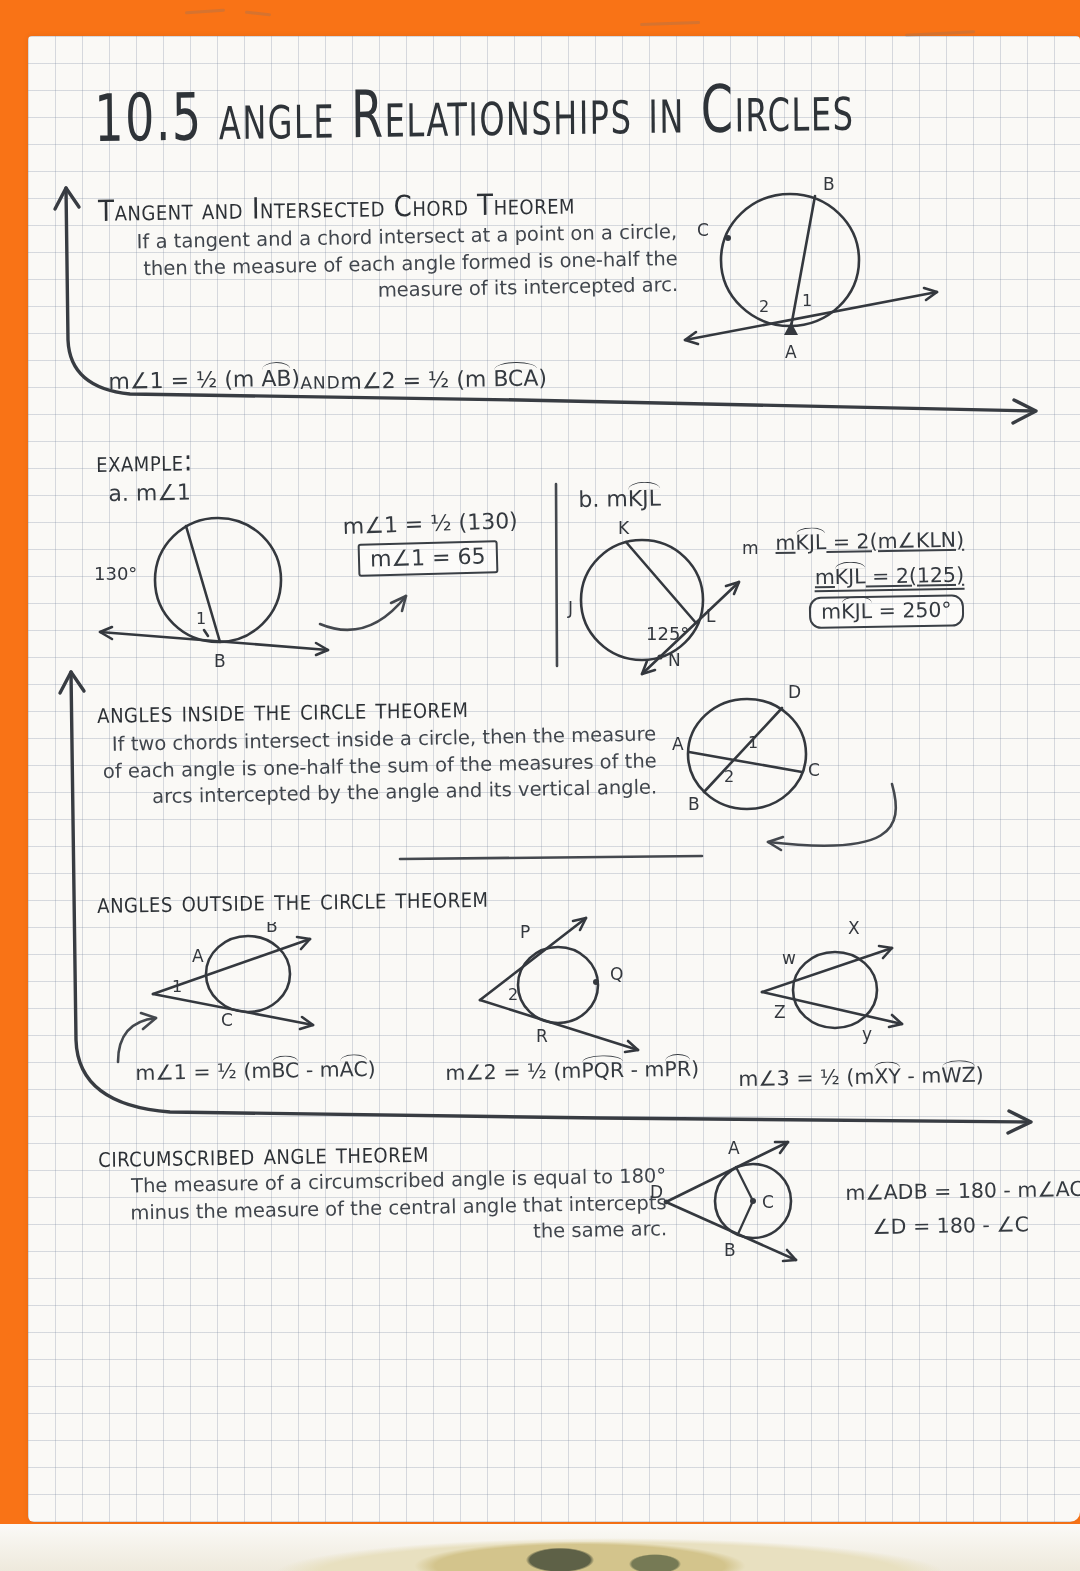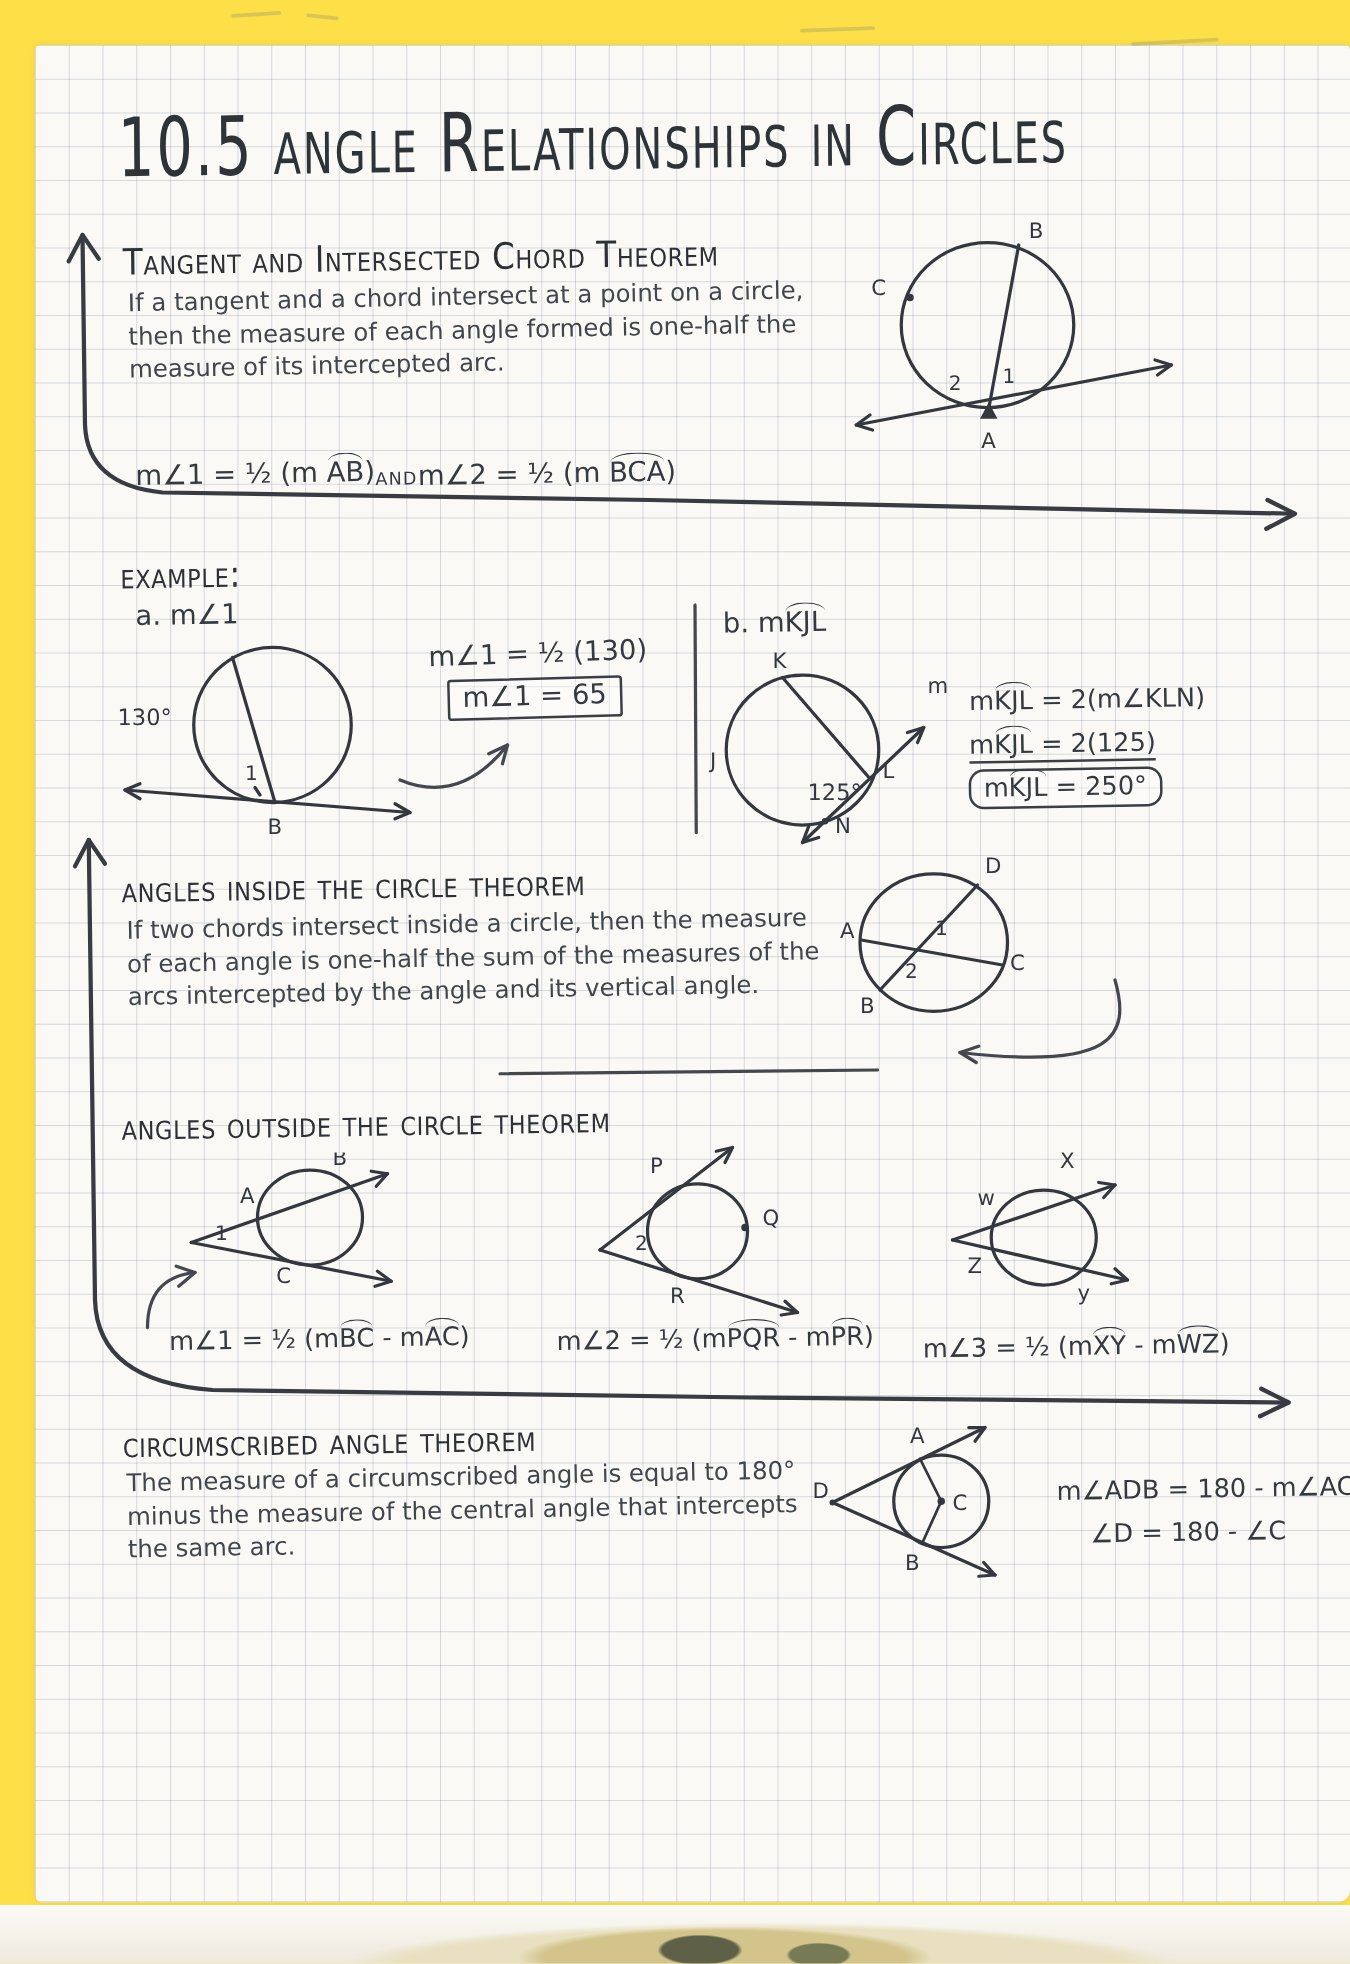--- a/index.html
+++ b/index.html
@@ -1,17 +1,17 @@
 <!DOCTYPE html>
 <html><head>
 <meta charset="utf-8">
 <style>
   html,body{margin:0;padding:0;background:#ffffff;}
   #page{position:relative;width:1080px;height:1571px;overflow:hidden;
-        font-family:"DejaVu Sans",sans-serif;color:#3c4147;background:#fde047;}
+        font-family:"DejaVu Sans",sans-serif;color:#3c4147;background:#f97316;text-align:right;}
   .paper{position:absolute;left:28px;top:36px;width:1052px;height:1486px;
         background-color:#faf9f6;
         background-image:
           linear-gradient(to right, rgba(128,140,163,0.30) 1px, transparent 1px),
           linear-gradient(to bottom, rgba(128,140,163,0.30) 1px, transparent 1px);
         background-size:27px 27px;
         box-shadow:0 0 6px rgba(0,0,0,0.08);
         border-radius:4px 4px 10px 6px;}
   .bottom-strip{position:absolute;left:0;top:1524px;width:1080px;height:47px;
         background:
@@ -35,21 +35,21 @@
         border-top:1.8px solid currentColor;
         border-radius:50% 50% 0 0 / 100% 100% 0 0;}
   .answer-box{border:2.2px solid #3a3f45;padding:1px 10px 3px 10px;border-radius:3px;
         display:inline-block;background:rgba(255,255,255,0.35);}
   .answer-box.round{border-radius:12px;border-width:2.5px;}
   .underlined{border-bottom:2px solid #3a3f45;padding-bottom:1px;}
   svg text{font-family:"DejaVu Sans",sans-serif;fill:#34383e;}
   .dlabel{font-size:17px;}
   .dnum{font-size:16px;}
   .darc{font-size:18px;}
-  .and-word{font-size:14px;letter-spacing:1px;}
+  .and-word{font-size:17px;letter-spacing:1px;}
   .smudge{position:absolute;background:rgba(110,115,122,0.25);border-radius:2px;}
 </style>
 </head>
 <body>
 
 <div id="page">
   <div class="paper"></div>
   <div class="bottom-strip"></div>
 
   <div class="smudge" style="left:185px;top:10px;width:40px;height:3px;transform:rotate(-4deg);"></div>
@@ -119,21 +119,21 @@
     </g>
     <circle cx="98" cy="159" r="2.6" fill="#34383e"></circle>
     <text x="56" y="36" class="dlabel">K</text>
     <text x="6" y="116" class="dlabel">J</text>
     <text x="144" y="124" class="dlabel">L</text>
     <text x="106" y="168" class="dlabel">N</text>
     <text x="180" y="56" class="dlabel">m</text>
     <text x="84" y="142" class="darc">125°</text>
   </svg>
 
-  <div class="abs" style="left:775px;top:540px;">
+  <div class="abs" style="left:775px;top:522px;text-decoration:underline;">
     <div class="formula small"><span>m</span><span class="seg-arc">KJL</span><span> = 2(m∠KLN)</span></div>
     <div class="formula small" style="margin-top:2px;"><span class="underlined"><span>m</span><span class="seg-arc">KJL</span><span> = 2(125)</span></span></div>
     <div style="margin-top:6px;transform:rotate(-1deg);">
       <span class="answer-box round formula small" style="transform:none;"><span>m</span><span class="seg-arc">KJL</span><span> = 250°</span></span>
     </div>
   </div>
 
   <div class="abs heading" style="left:97px;top:696px;">angles inside the circle theorem</div>
   <div class="abs body-text" style="left:101px;top:732px;width:555px;">If two chords intersect inside a circle, then the measure of each angle is one-half the sum of the measures of the arcs intercepted by the angle and its vertical angle.</div>
 

